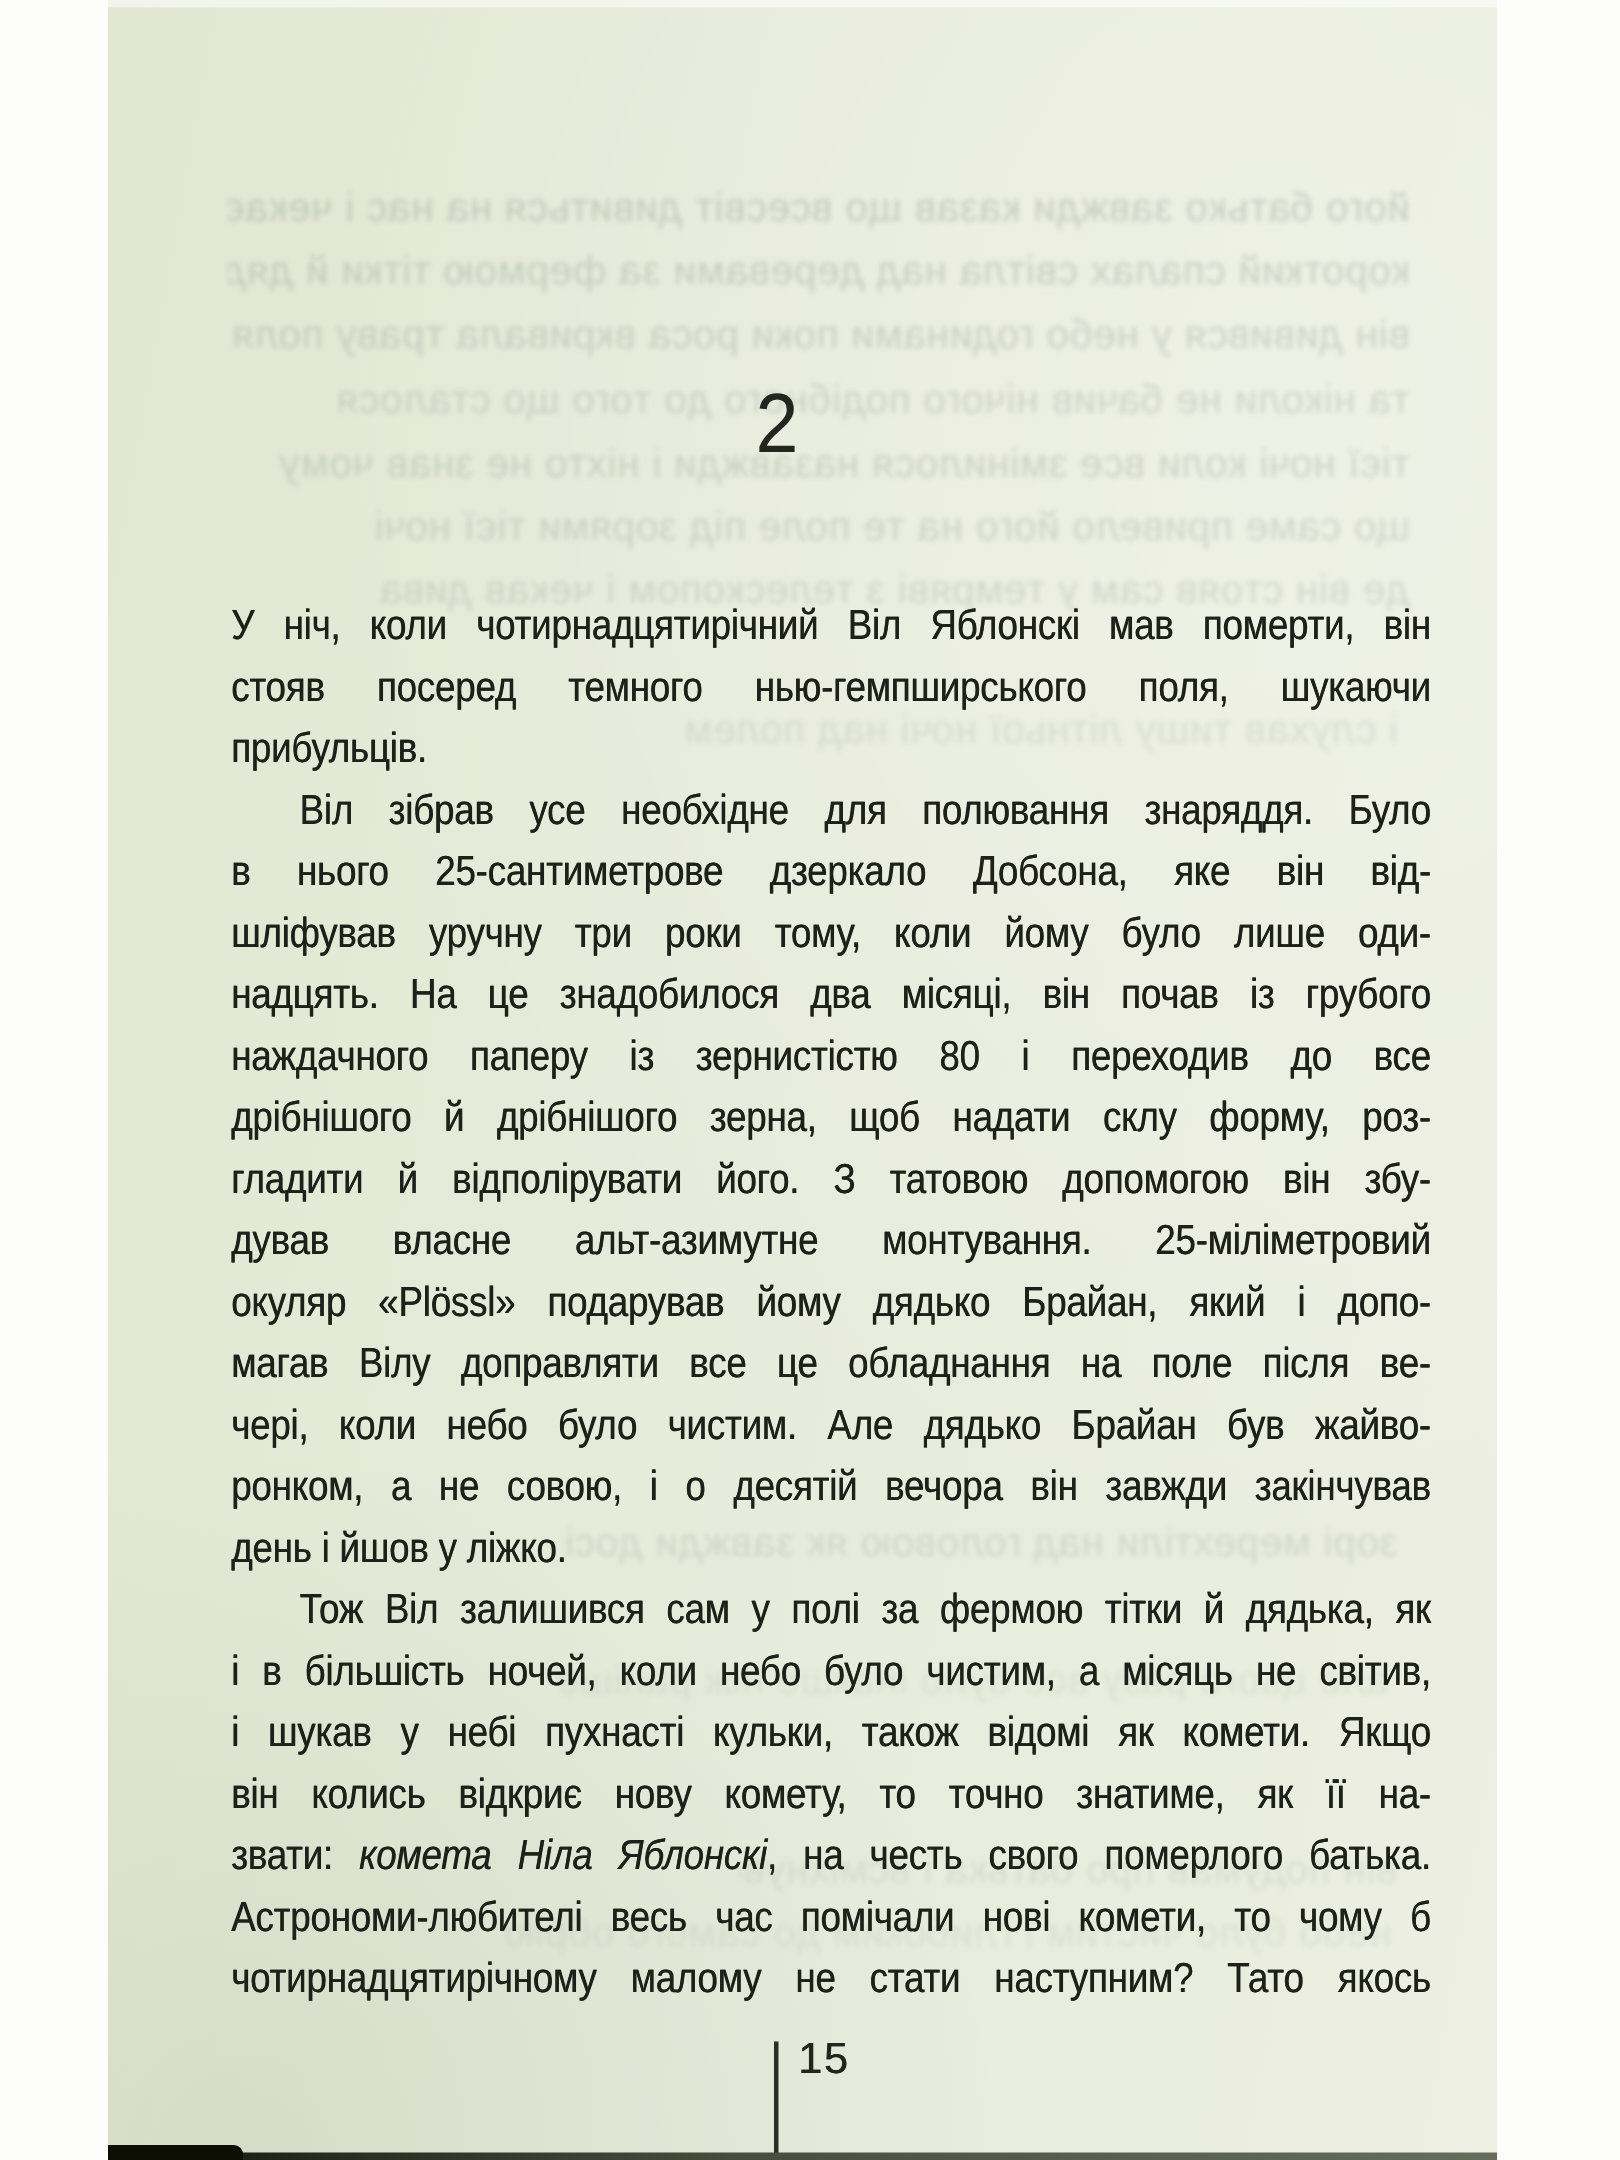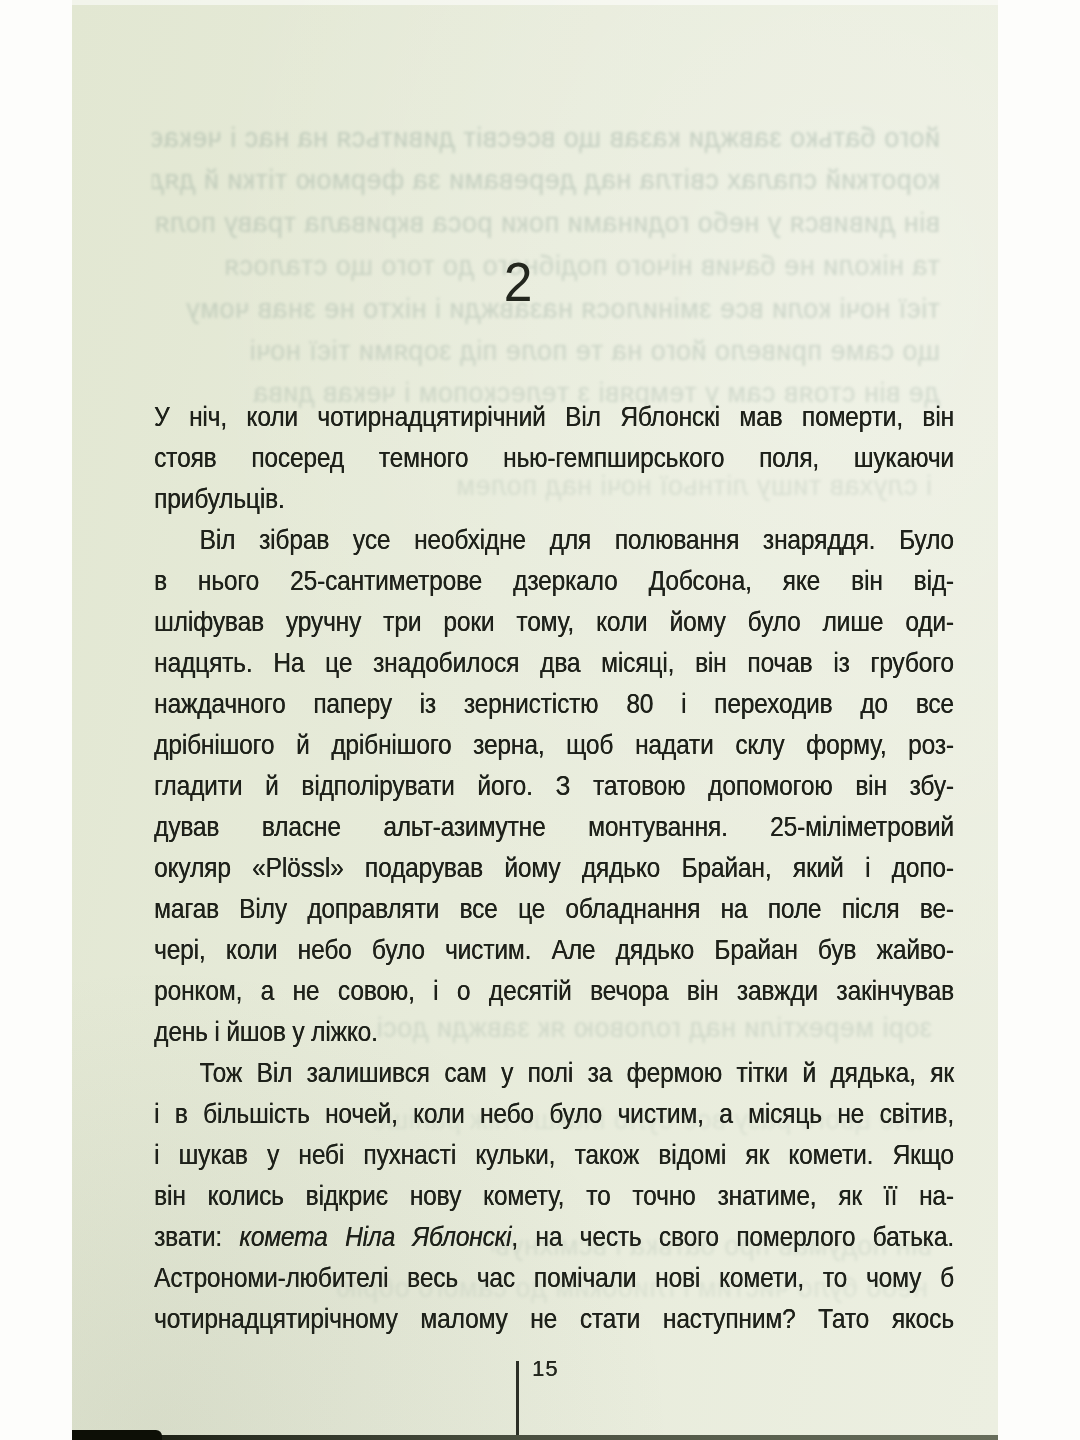--- a/index.html
+++ b/index.html
@@ -48,21 +48,21 @@
   .line.last{text-align-last:left;}
   .line.indent{padding-left:52px;}
   .line em{font-style:italic;}
   
   .footer-rule{
     position:absolute;left:444px;top:1361px;width:3px;height:79px;
     background:#2b2e26;
   }
   .page-num{
     position:absolute;left:460px;top:1356px;
-    font-size:22px;color:#23261e;line-height:1.2;
+    font-size:29px;color:#23261e;line-height:1.2;
     text-shadow:.3px 0 0 currentColor;letter-spacing:1px;text-align:center;
   }
   
   .bottom-edge{
     position:absolute;left:0;right:0;bottom:0;height:5px;
     background:linear-gradient(90deg,#101207 0%,#2a2e22 18%,#474c3d 45%,#585e4d 70%,#676d5b 100%);
   }
   .bottom-edge::before{
     content:"";position:absolute;left:0;bottom:0;width:90px;height:10px;
     background:#0d0f06;border-radius:0 6px 0 0;

